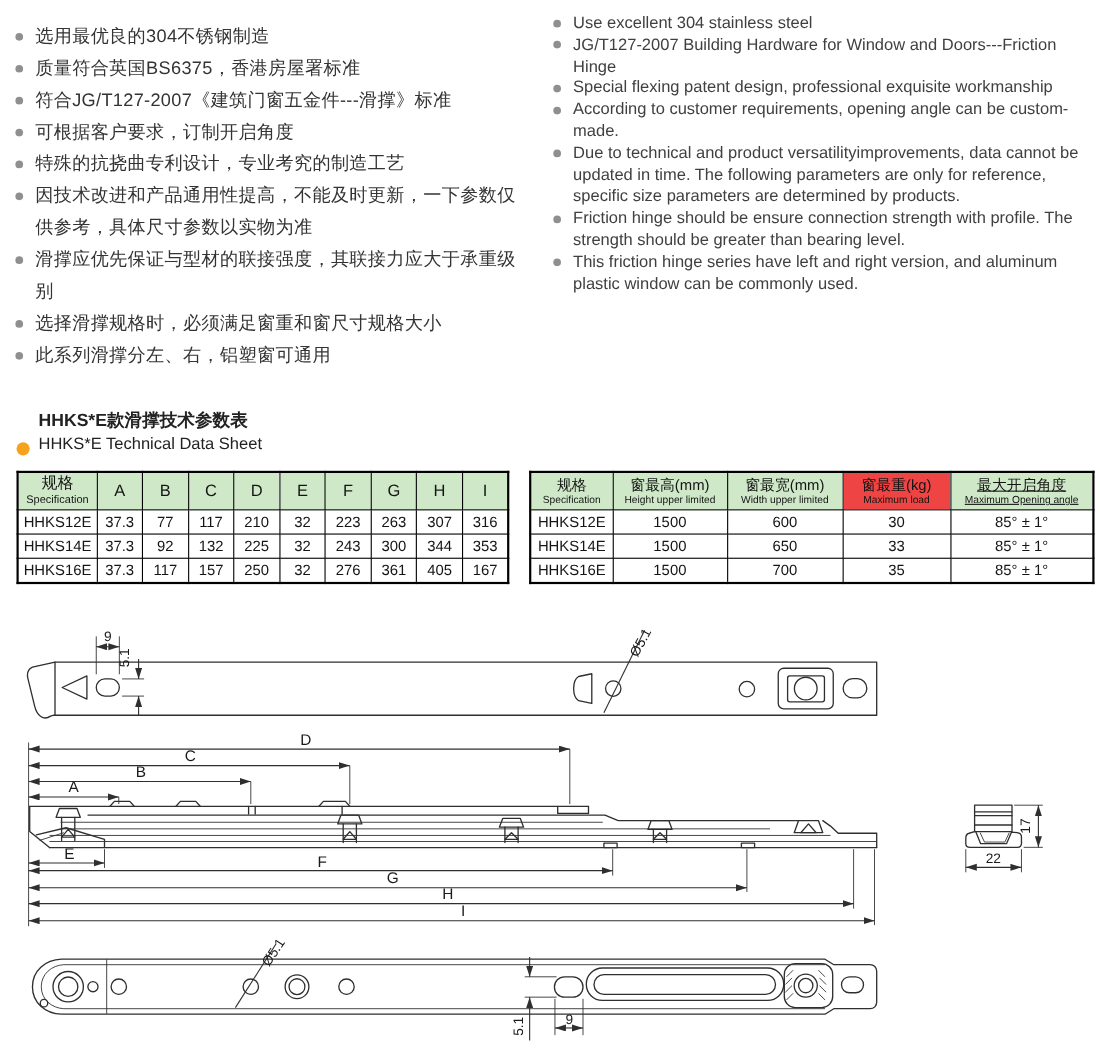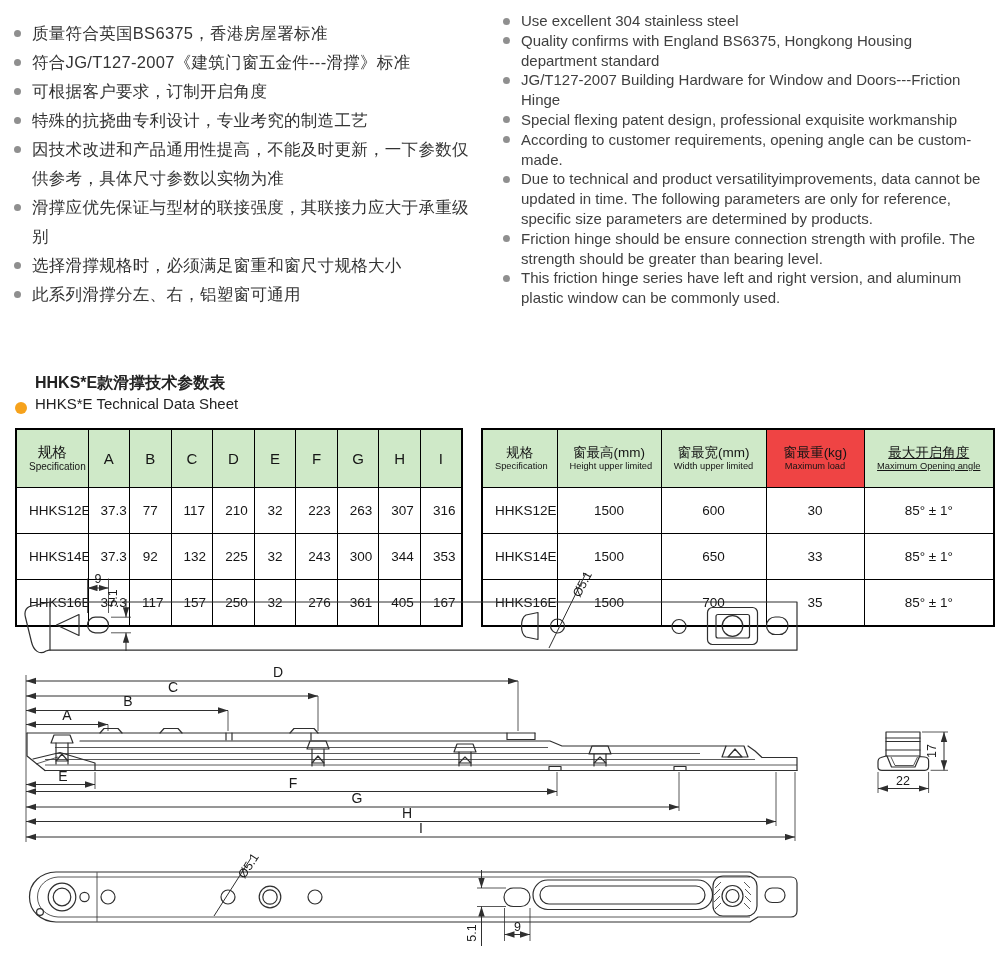--- a/index.html
+++ b/index.html
@@ -17,21 +17,21 @@
   .en-list .dot{margin-top:6.5px;}
   .txt{flex:1;}
   
   .sec{position:absolute;left:15px;top:372px;display:flex;align-items:flex-end;}
   .sec-dot{width:12px;height:12px;border-radius:50%;margin-top:5px;margin-right:8px;flex:none;}
   .t-cn{font-size:16px;font-weight:bold;line-height:21px;color:#222;}
   .t-en{font-size:15px;line-height:21px;color:#222;}
   
   .tbl{position:absolute;border-collapse:collapse;table-layout:fixed;text-align:center;
        color:#151515;border:2px solid #000;}
-  .tbl th,.tbl td{border:1px solid #000;padding:12px;font-weight:normal;overflow:hidden;white-space:nowrap;}
+  .tbl th,.tbl td{border:1px solid #000;padding:0;font-weight:normal;overflow:hidden;white-space:nowrap;}
   .t-left{left:15px;top:428px;width:448px;}
   .t-right{left:481px;top:428px;width:512px;}
   .tbl th{height:33px;}
   .tbl td{height:21px;font-size:13.5px;}
   .h-cn{font-size:14.5px;line-height:17px;}
   .h-en{font-size:10px;line-height:12px;}
   .t-right .h-cn{font-size:13.5px;line-height:16px;}
   .t-right .h-en{font-size:9.3px;line-height:11px;}
   .col-letter{font-size:15px;}
   
@@ -44,20 +44,24 @@
   text.cap{font-size:14px;}
 </style>
 </head>
 <body>
 
 <div class="page">
 
   <div class="list cn-list">
     <div class="li">
         <span class="dot" style="background: rgb(143, 143, 143);"></span>
+        <span class="txt">选用最优良的304不锈钢制造</span>
+      </div>
+    <div class="li">
+        <span class="dot" style="background: rgb(143, 143, 143);"></span>
         <span class="txt">质量符合英国BS6375，香港房屋署标准</span>
       </div>
     <div class="li">
         <span class="dot" style="background: rgb(143, 143, 143);"></span>
         <span class="txt">符合JG/T127-2007《建筑门窗五金件---滑撑》标准</span>
       </div>
     <div class="li">
         <span class="dot" style="background: rgb(143, 143, 143);"></span>
         <span class="txt">可根据客户要求，订制开启角度</span>
       </div>
@@ -80,24 +84,20 @@
     <div class="li">
         <span class="dot" style="background: rgb(143, 143, 143);"></span>
         <span class="txt">此系列滑撑分左、右，铝塑窗可通用</span>
       </div>
   </div>
 
   <div class="list en-list">
     <div class="li">
         <span class="dot" style="background: rgb(143, 143, 143);"></span>
         <span class="txt">Use excellent 304 stainless steel</span>
-      </div>
-    <div class="li">
-        <span class="dot" style="background: rgb(143, 143, 143);"></span>
-        <span class="txt">Quality confirms with England BS6375, Hongkong Housing department standard</span>
       </div>
     <div class="li">
         <span class="dot" style="background: rgb(143, 143, 143);"></span>
         <span class="txt">JG/T127-2007 Building Hardware for Window and Doors---Friction Hinge</span>
       </div>
     <div class="li">
         <span class="dot" style="background: rgb(143, 143, 143);"></span>
         <span class="txt">Special flexing patent design, professional exquisite workmanship</span>
       </div>
     <div class="li">

